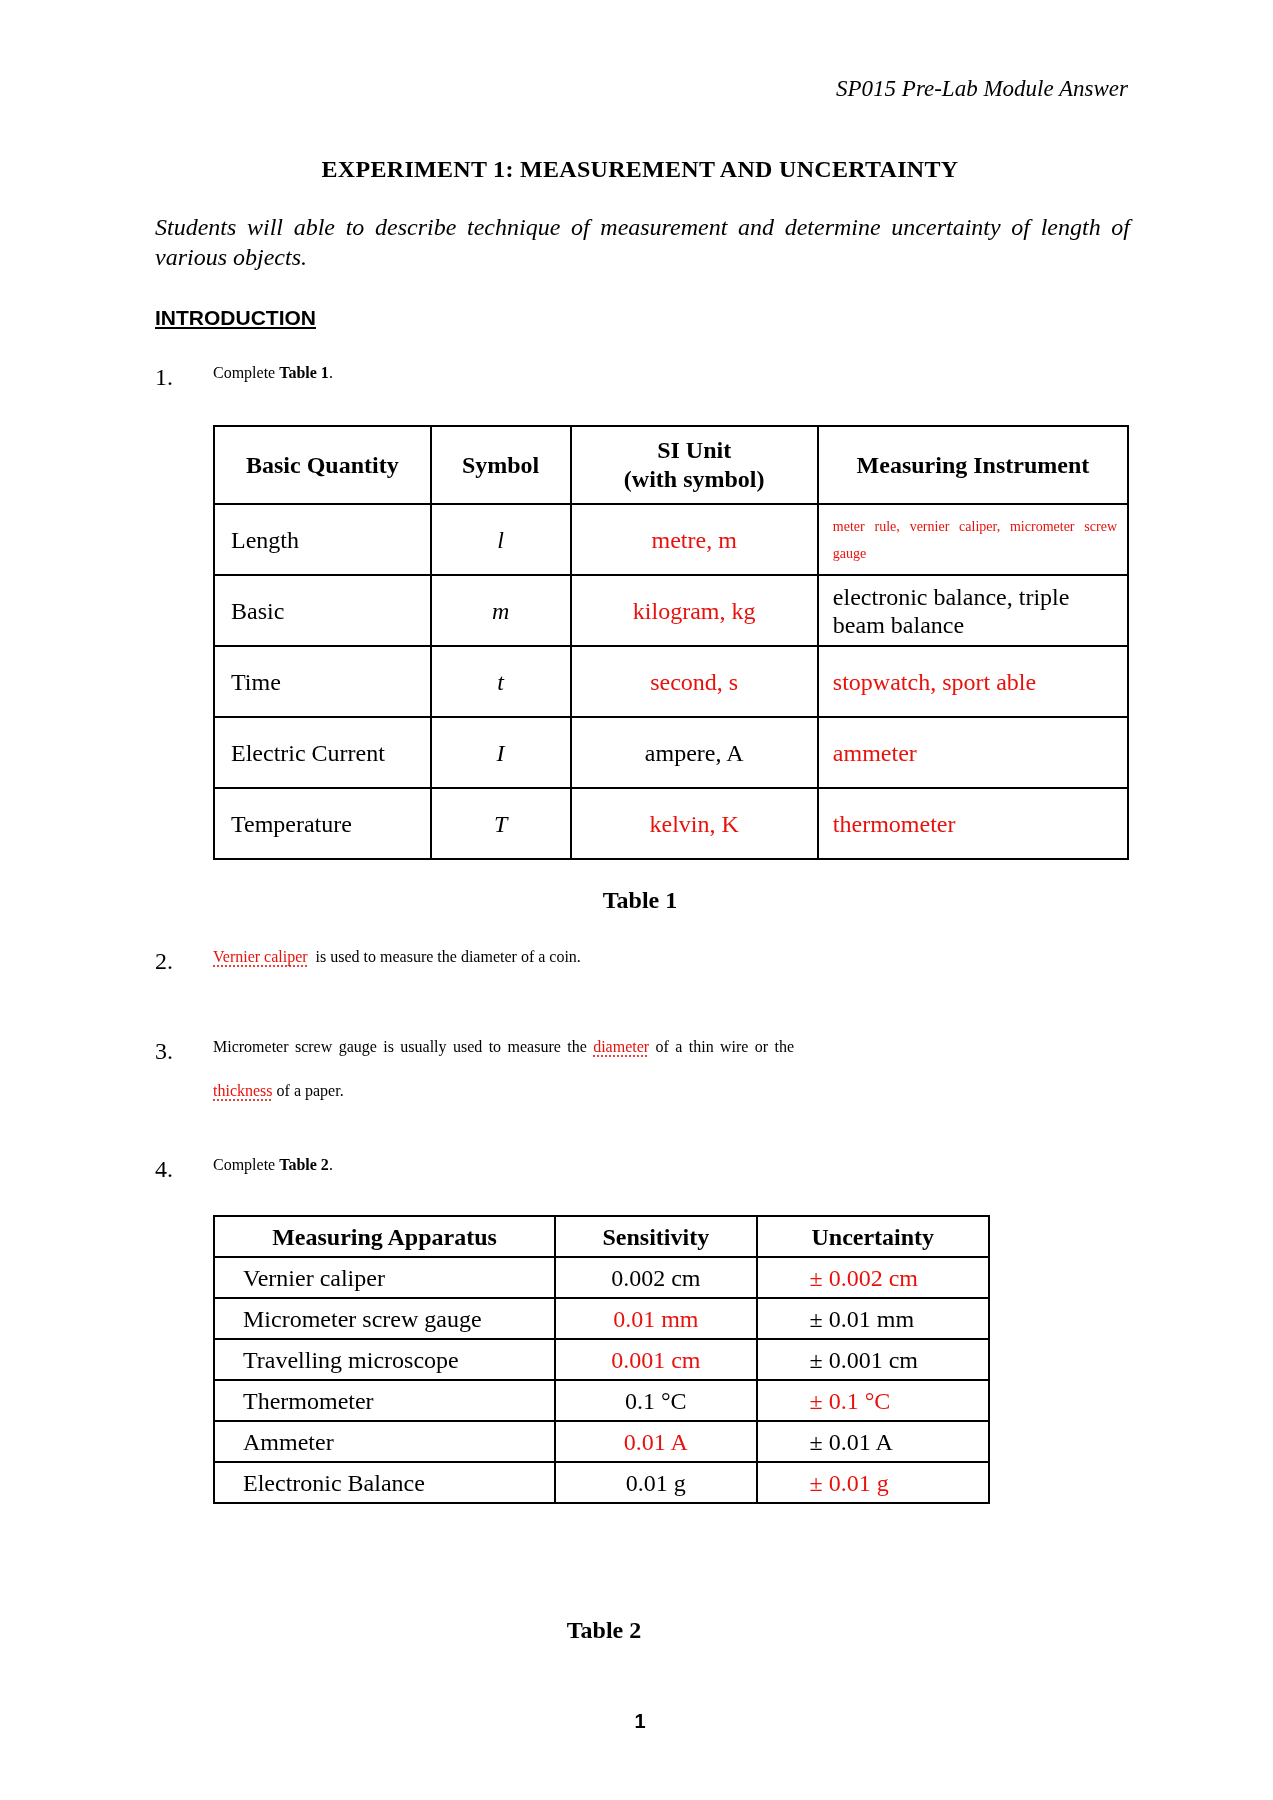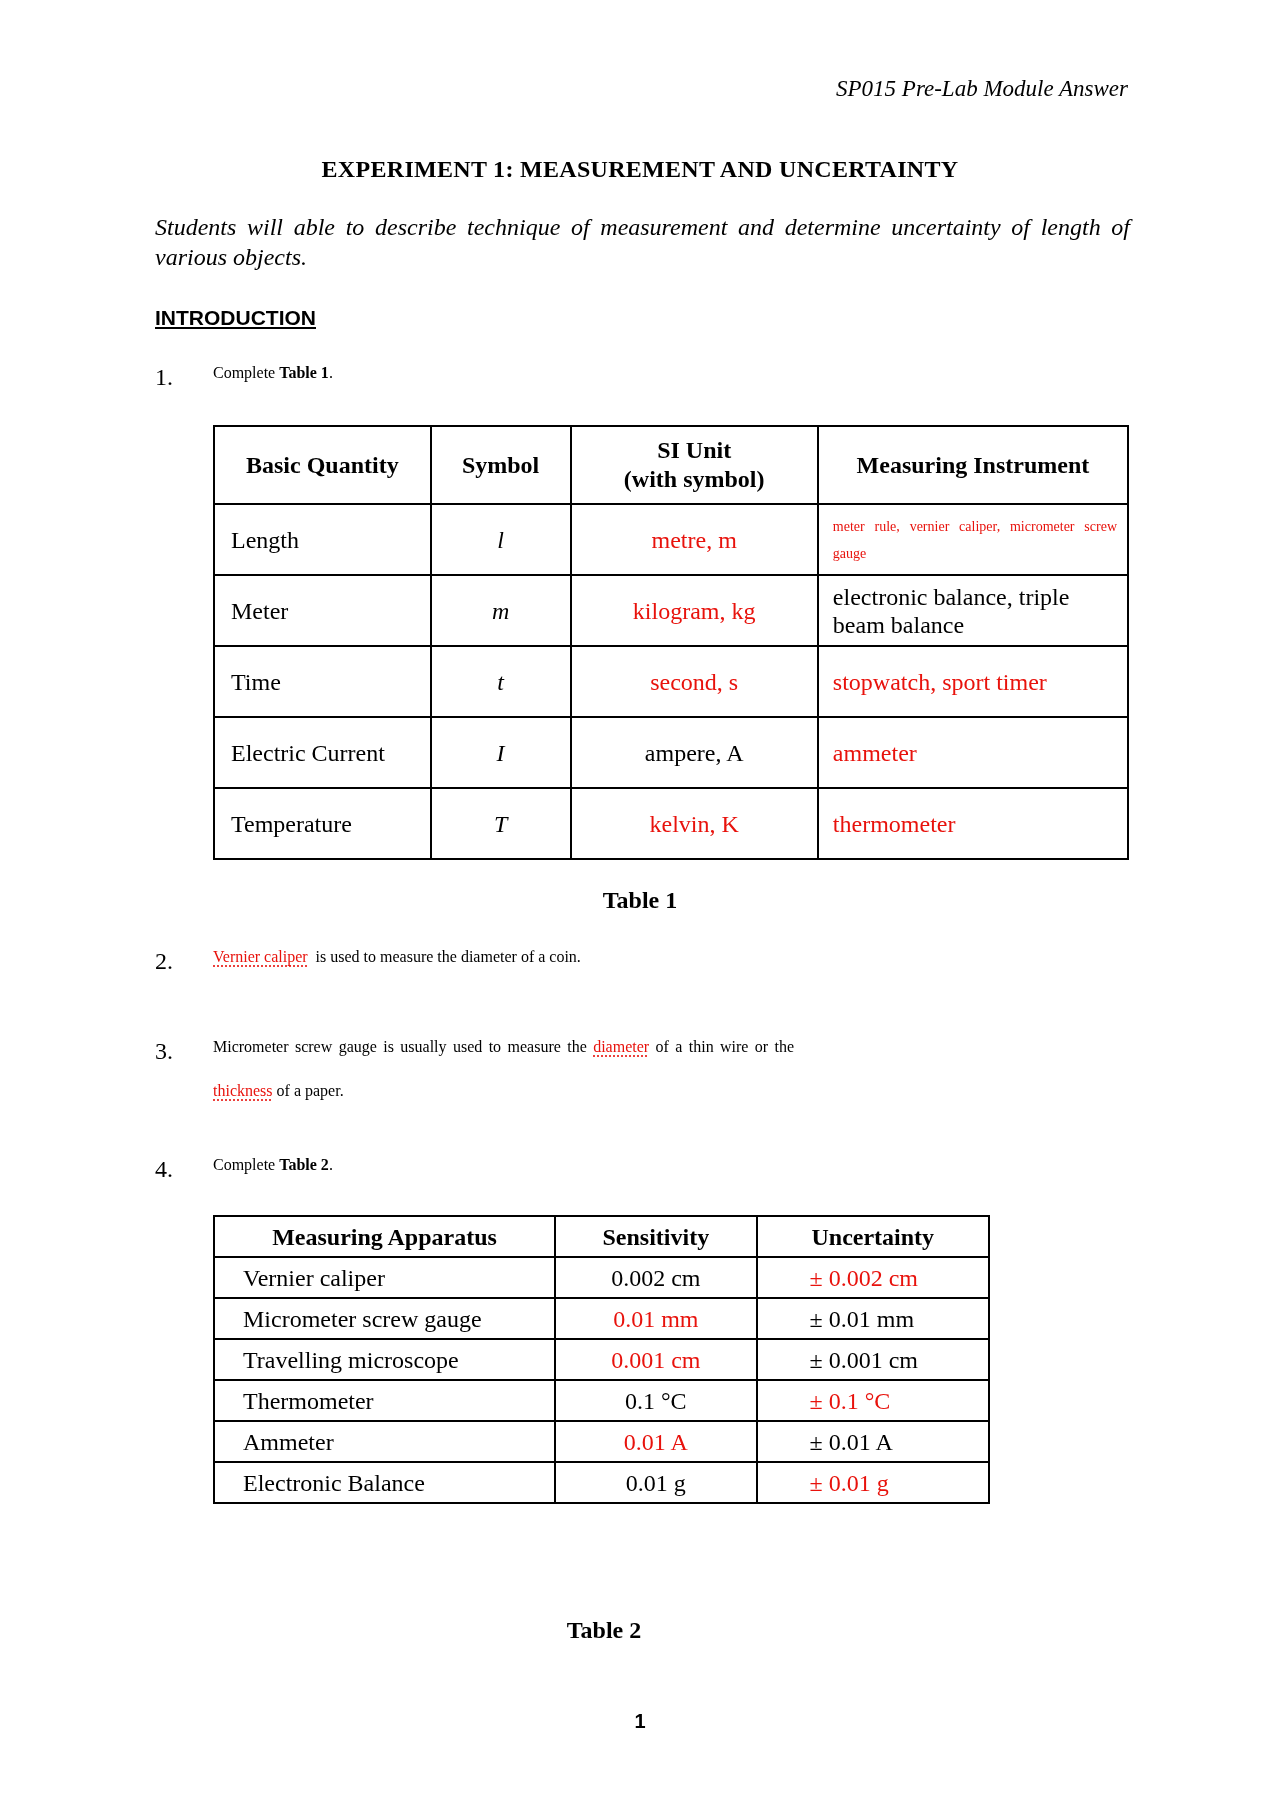--- a/index.html
+++ b/index.html
@@ -63,30 +63,30 @@
     </tr>
   </thead>
   <tbody id="t1-body">
       <tr>
         <td class="c-q">Length</td>
         <td class="c-sym">l</td>
         <td class="c-unit red">metre, m</td>
         <td class="c-inst small red">meter rule, vernier caliper, micrometer screw gauge</td>
       </tr>
       <tr>
-        <td class="c-q">Meter</td>
+        <td class="c-q">Basic</td>
         <td class="c-sym">m</td>
         <td class="c-unit red">kilogram, kg</td>
         <td class="c-inst">electronic balance, triple beam balance</td>
       </tr>
       <tr>
         <td class="c-q">Time</td>
         <td class="c-sym">t</td>
         <td class="c-unit red">second, s</td>
-        <td class="c-inst red">stopwatch, sport timer</td>
+        <td class="c-inst red">stopwatch, sport able</td>
       </tr>
       <tr>
         <td class="c-q">Electric Current</td>
         <td class="c-sym">I</td>
         <td class="c-unit">ampere, A</td>
         <td class="c-inst red">ammeter</td>
       </tr>
       <tr>
         <td class="c-q">Temperature</td>
         <td class="c-sym">T</td>

